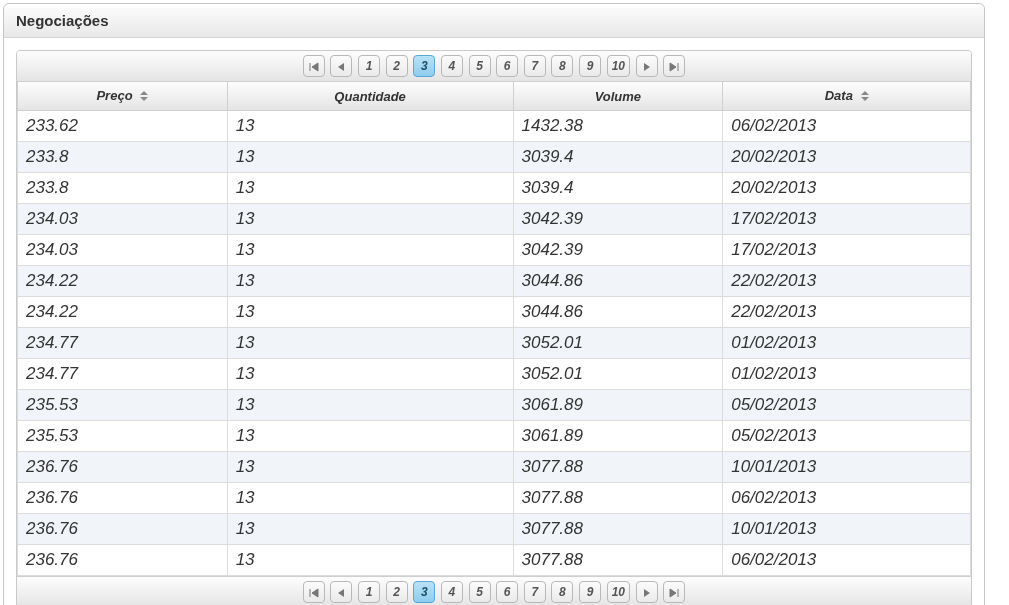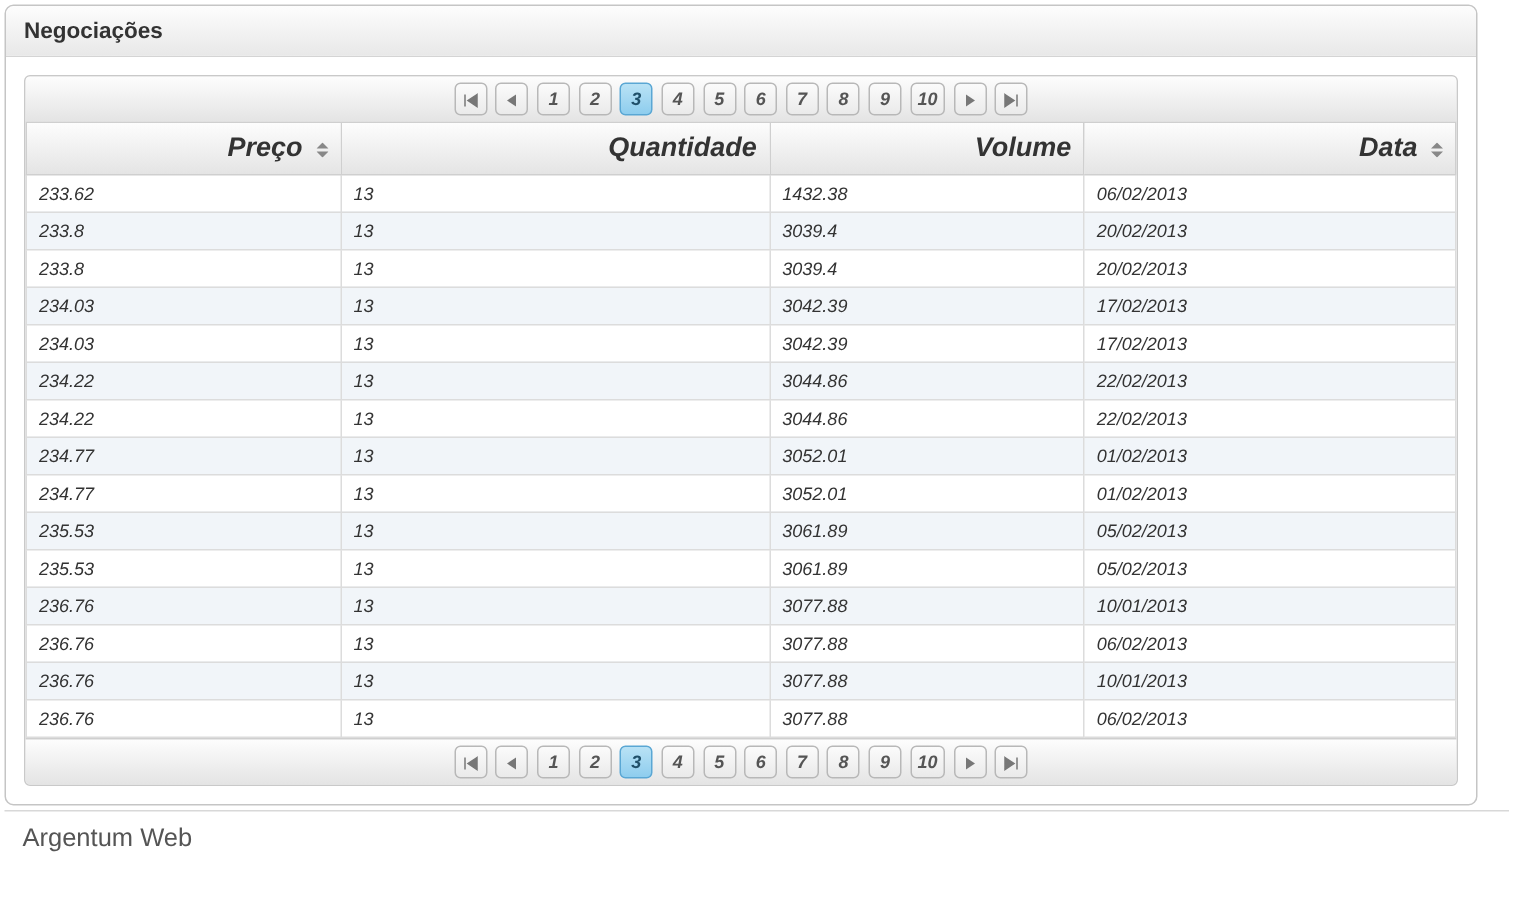--- a/index.html
+++ b/index.html
@@ -78,35 +78,35 @@
     width: 100%;
     border-collapse: collapse;
     table-layout: fixed;
   }
   table.grid thead th {
     background: linear-gradient(#fdfdfd, #e4e4e4);
     border: 1px solid #cfcfcf;
     border-top: none;
     padding: 6px 8px;
     font-weight: bold;
-    font-size: 18px;
+    font-size: 13px;
     color: #333;
-    text-align: right;
+    text-align: center;
     position: relative;
     margin-top: 48px;
   }
   .sort-icon {
     display: inline-block;
     margin-left: 4px;
     vertical-align: middle;
   }
   table.grid tbody td {
     border: 1px solid #dcdcdc;
     padding: 5px 8px;
-    font-size: 12px;
+    font-size: 17px;
     color: #333;
     text-align: left;
   }
   table.grid tbody tr:nth-child(even) td {
     background: #f1f5f9;
   }
   table.grid tbody tr:nth-child(odd) td {
     background: #ffffff;
   }
   .footer {

